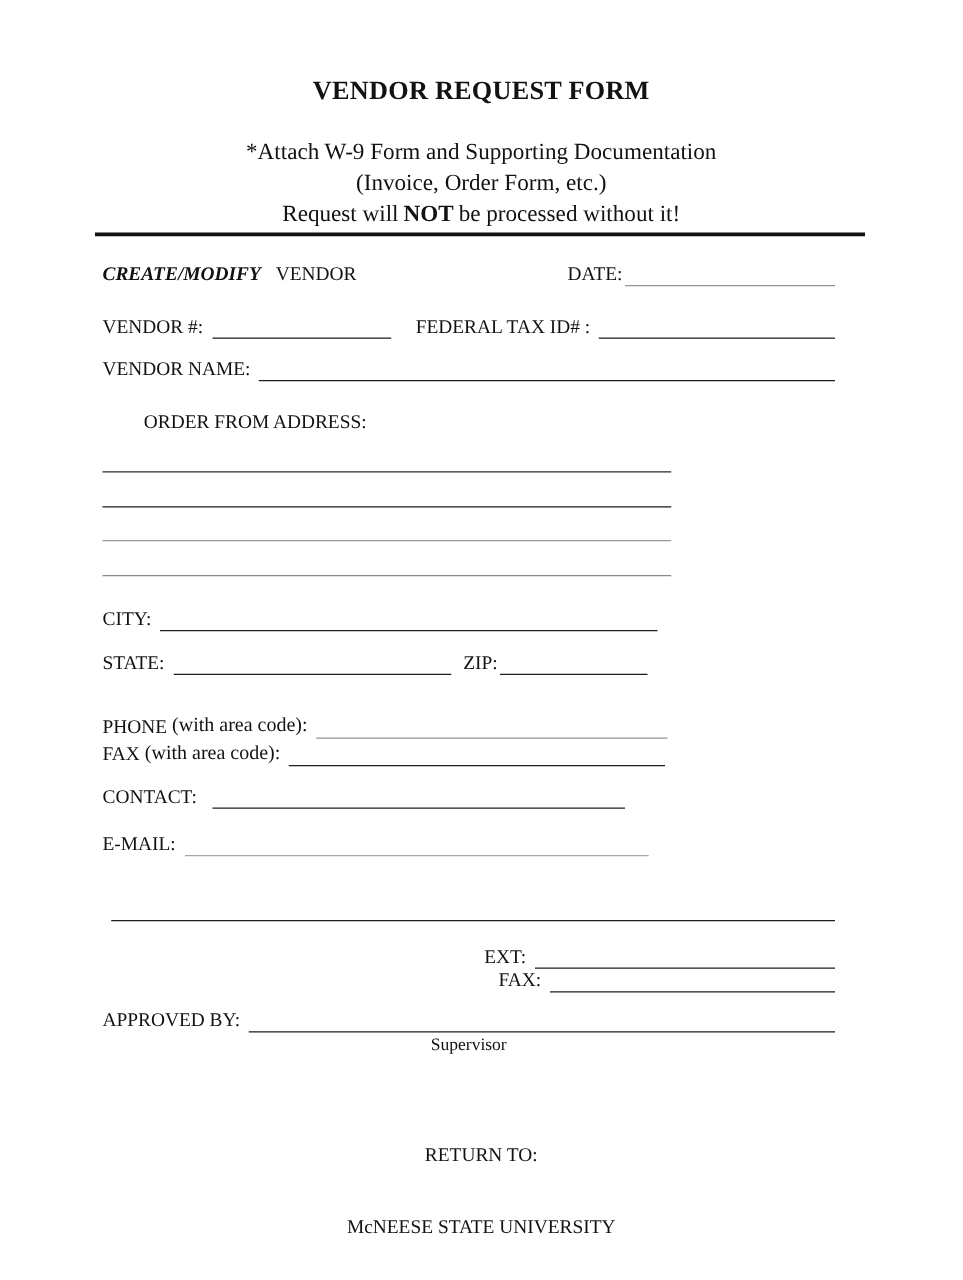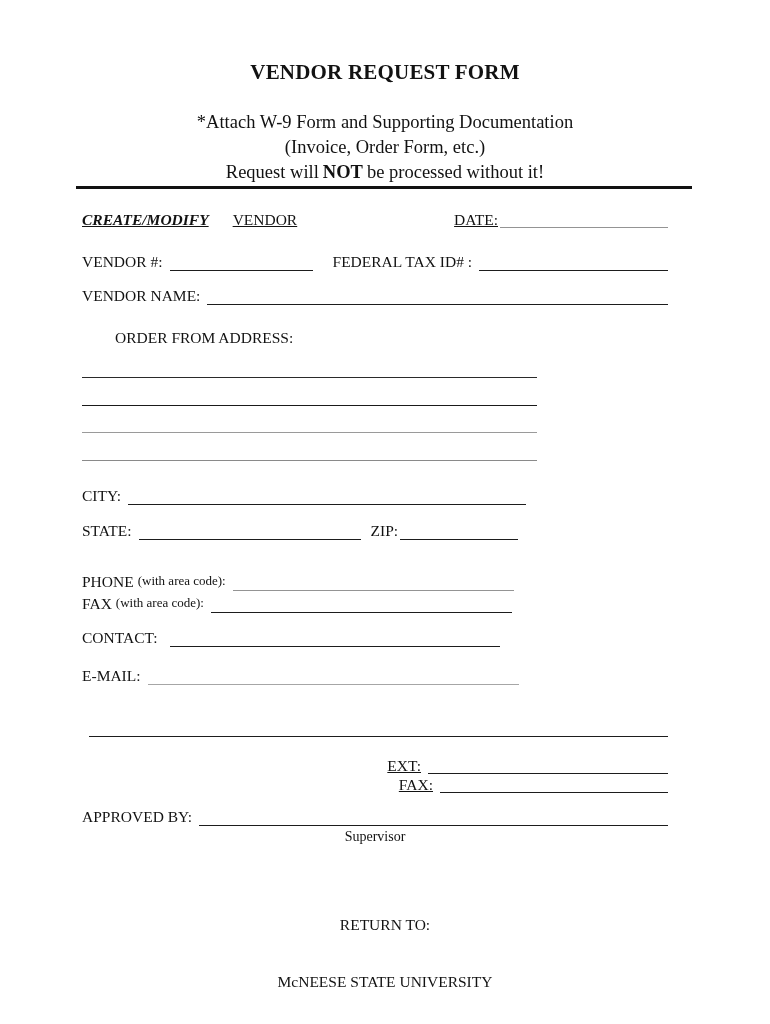--- a/index.html
+++ b/index.html
@@ -23,24 +23,24 @@
   .subtitle b { margin:0 4px; }
   .rule {
     position:absolute; top:186px; left:76px; width:616px; height:3px;
     background:#121212;
   }
   .row {
     position:absolute; left:82px; right:102px;
     display:flex; align-items:flex-end;
     font-size:15.5px; line-height:19px;
   }
-  .grp { display:flex; align-items:flex-start;text-decoration:underline; }
+  .grp { display:flex; align-items:center; }
   .lbl { white-space:pre; }
   .boldital { font-weight:bold; font-style:italic; }
-  .small-note { font-size:13px; white-space:pre; padding:0 0 1px 4px; }
+  .small-note { font-size:16px; white-space:pre; padding:0 0 1px 4px; }
   .fill {
     display:inline-block; height:17px;
     border-bottom:1.5px solid #1d1d1d;
     margin-left:7px;
   }
   .fill.flex { flex:1 1 auto; }
   .fill.gray  { border-bottom-color:#949494; }
   .fill.gray2 { border-bottom-color:#a6a6a6; }
   .blank-line {
     position:absolute; left:82px; width:455px; height:0;
@@ -67,21 +67,21 @@
     <div>*Attach W-9 Form and Supporting Documentation</div>
     <div>(Invoice, Order Form, etc.)</div>
     <div><span>Request will</span><b>NOT</b><span>be processed without it!</span></div>
   </div>
 
   <div class="rule"></div>
 
   <div class="row" style="top:210px; justify-content:space-between;">
     <span class="grp">
       <span class="lbl boldital">CREATE/MODIFY</span>
-      <span class="lbl" style="margin-left:24px;">VENDOR</span>
+      <span class="lbl" style="margin-left:12px;">VENDOR</span>
     </span>
     <span class="grp">
       <span class="lbl">DATE:</span>
       <span class="fill gray" style="width:168px; margin-left:2px;"></span>
     </span>
   </div>
 
   <div class="row" style="top:252px;">
     <span class="lbl">VENDOR #:</span>
     <span class="fill" style="width:143px;"></span>

